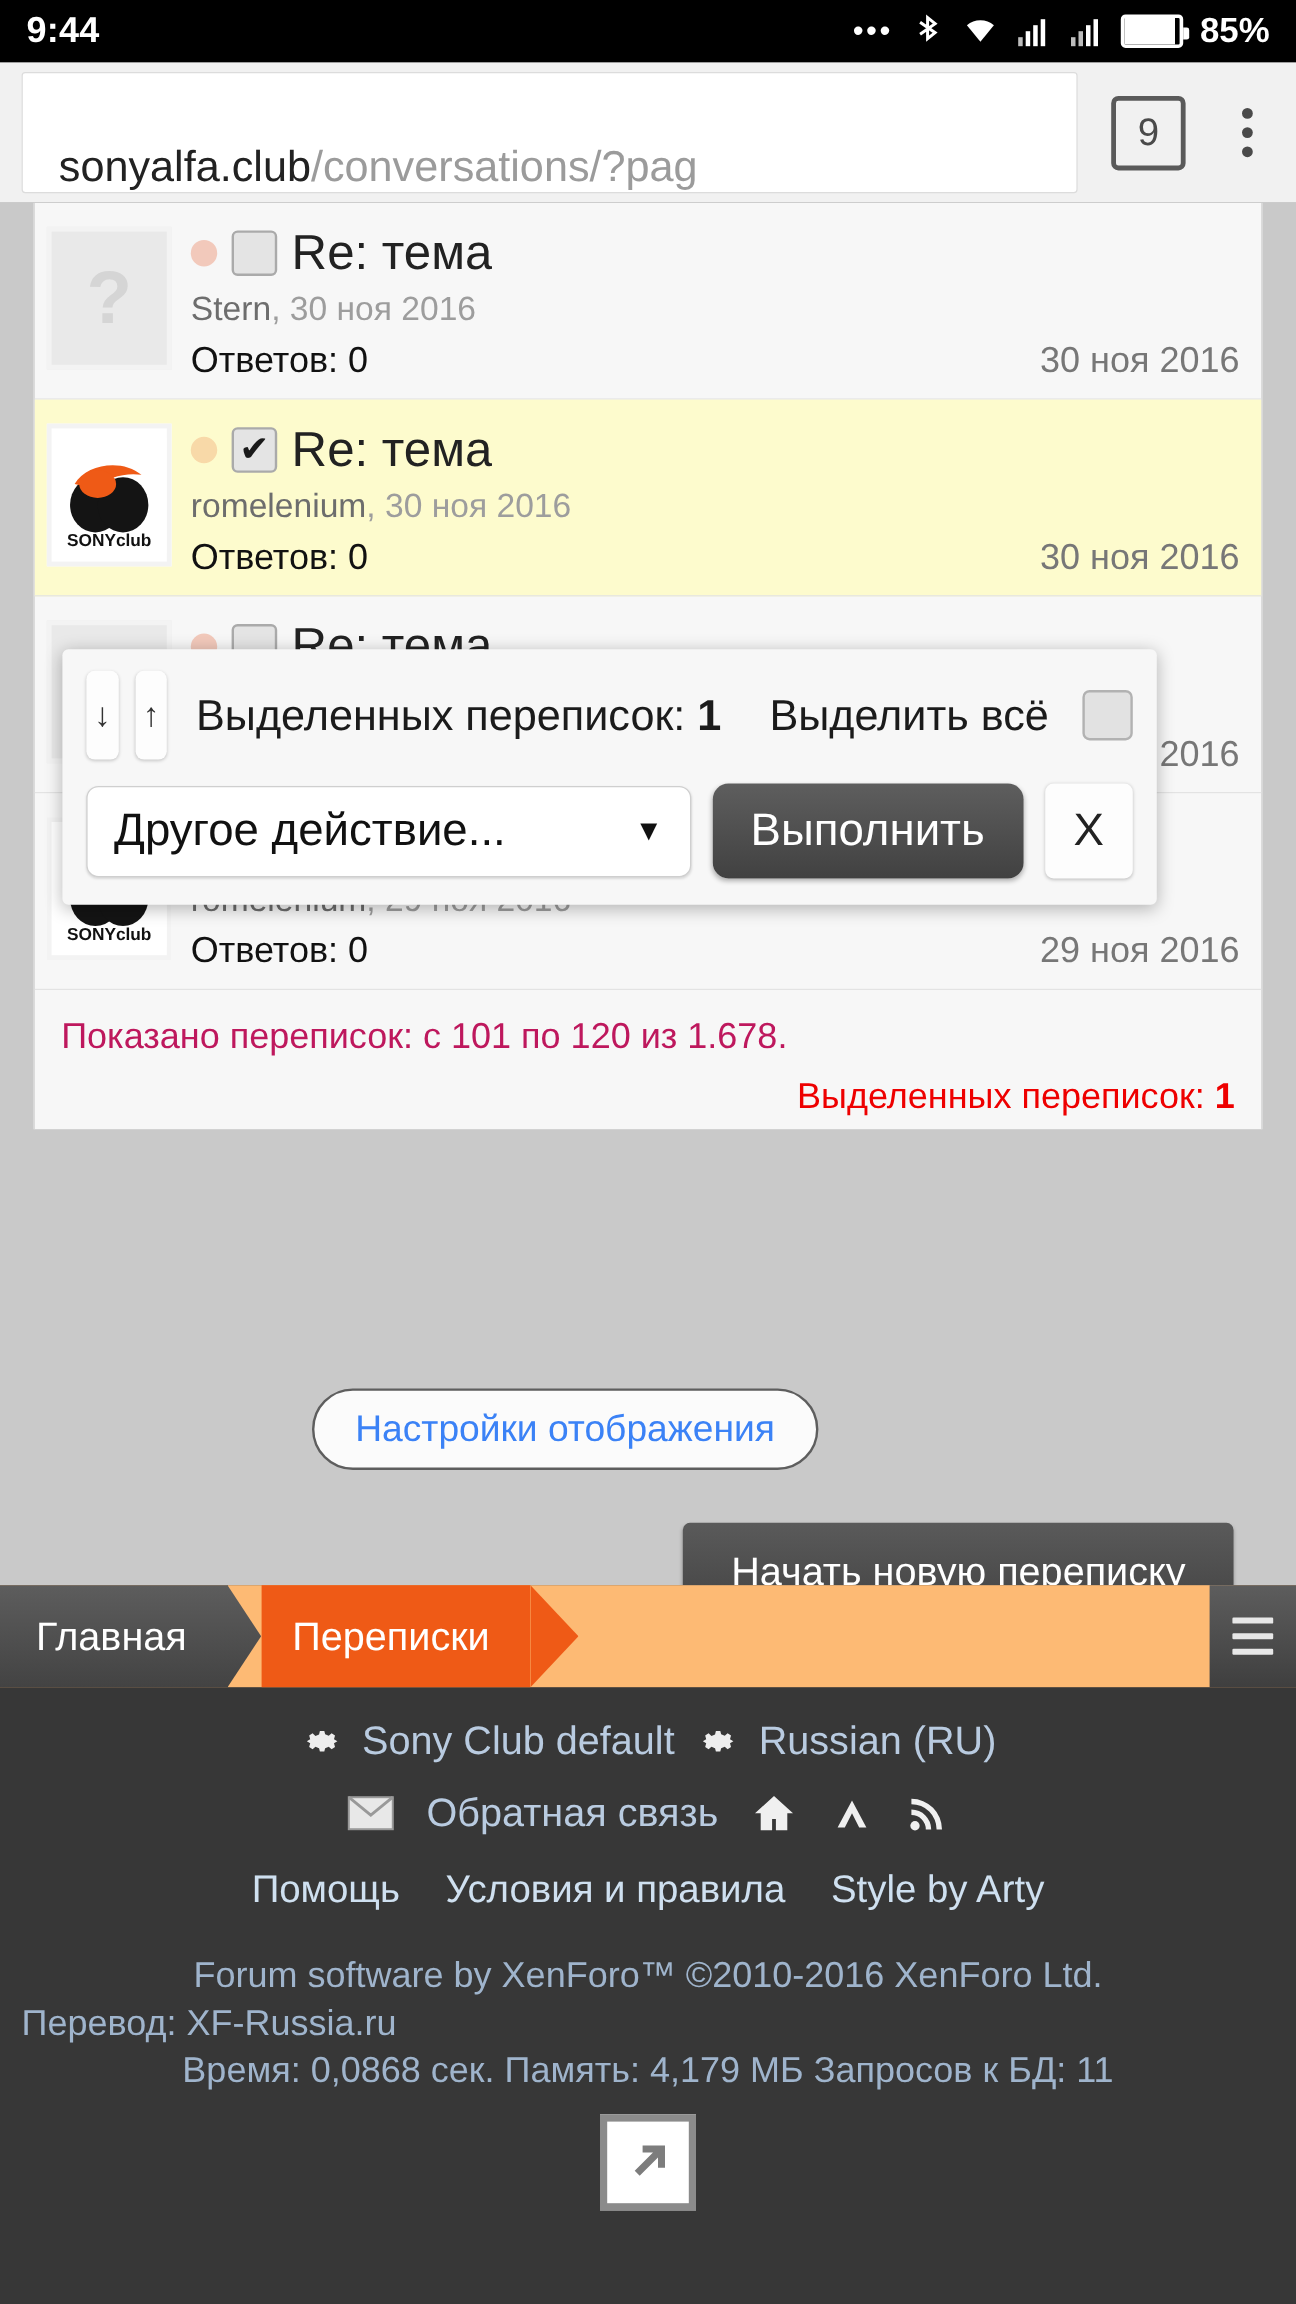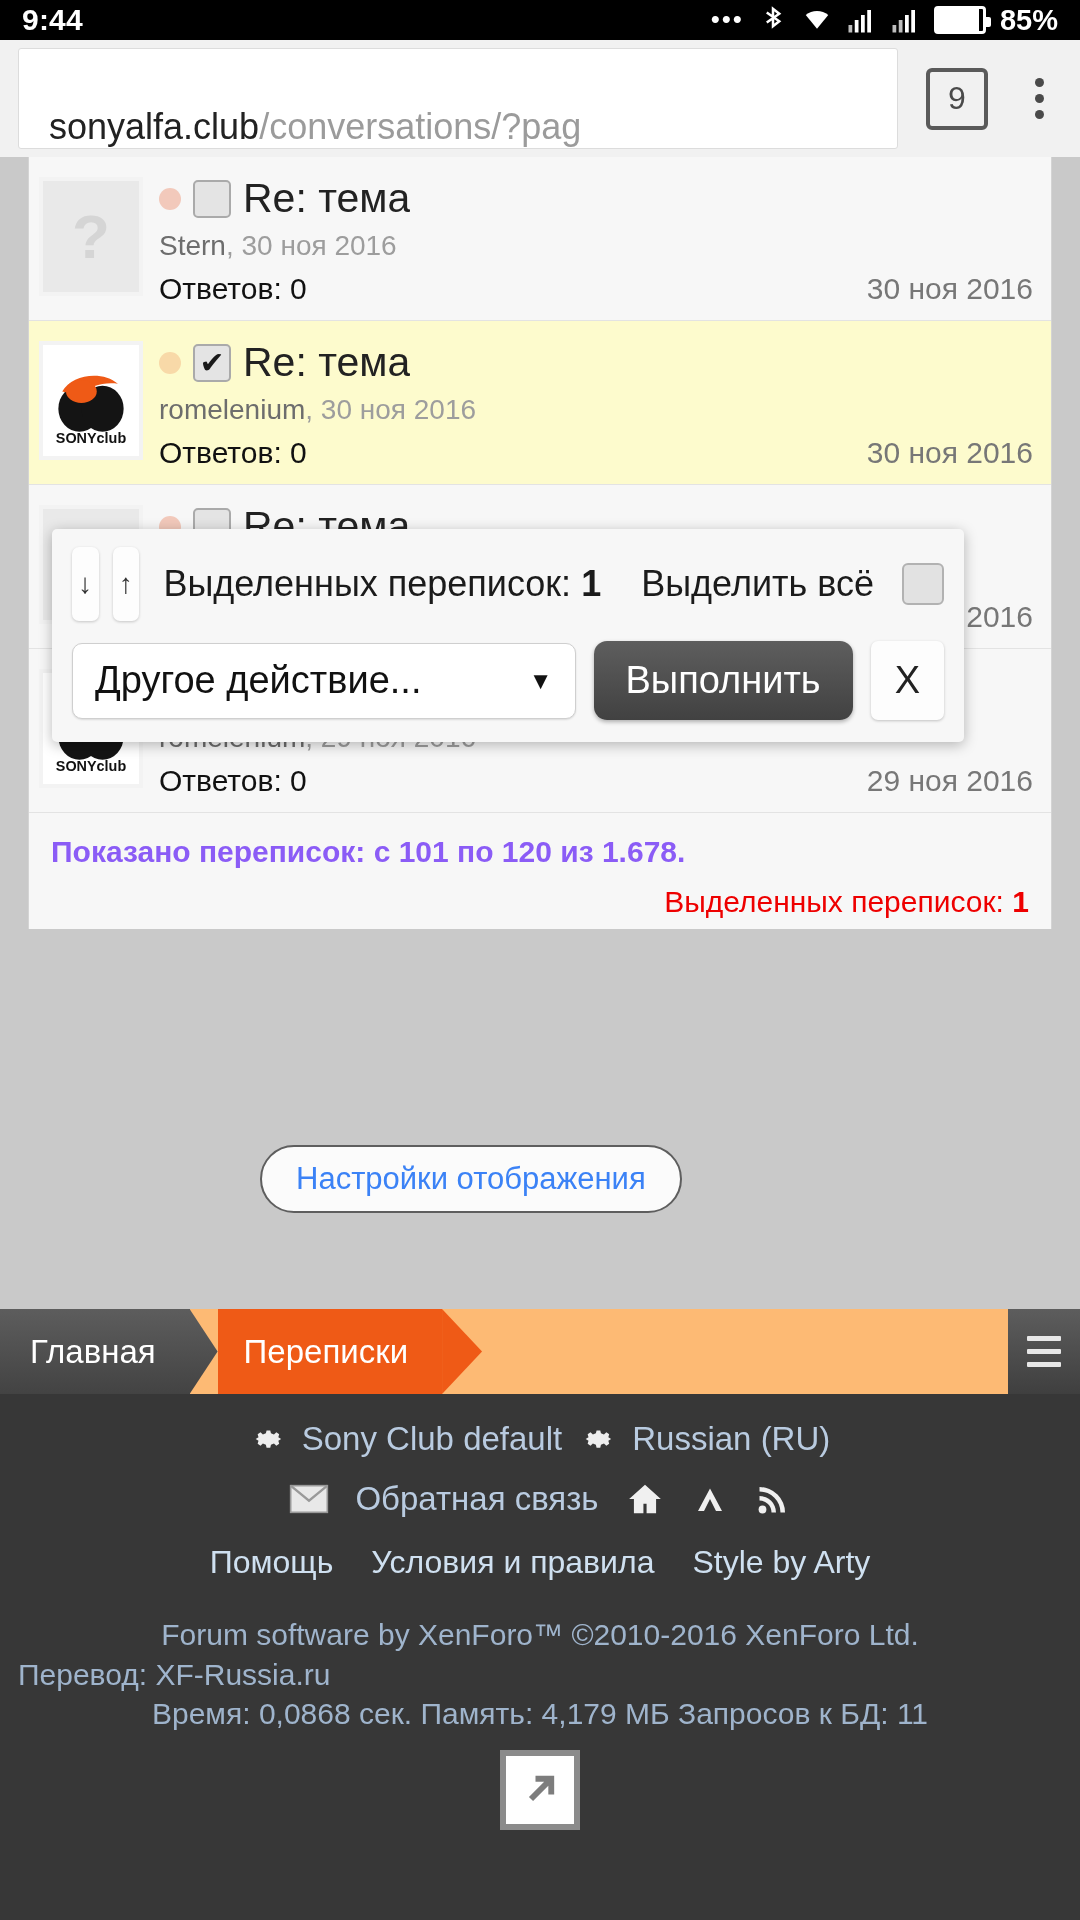--- a/index.html
+++ b/index.html
@@ -5,21 +5,21 @@
   * { box-sizing: border-box; margin: 0; padding: 0; }
   html, body {
     width: 1080px; height: 1920px;
     font-family: "Liberation Sans", sans-serif;
     background: #3a3a3a;
     overflow: hidden;
   }
 
   
   .statusbar {
-    height: 40px; background: #000; color: #fff;
+    height: 52px; background: #000; color: #fff;
     display: flex; align-items: center; justify-content: space-between;
     padding: 16px 22px;
   }
   .sb-time { font-size: 30px; font-weight: 600; letter-spacing: .2px; }
   .sb-right { display: flex; align-items: center; gap: 14px; }
   .sb-dots { font-size: 26px; letter-spacing: 2px; line-height: 0.6; }
   .sb-ico { width: 30px; height: 30px; display: block; }
   .sb-batt {
     width: 52px; height: 28px; border: 3px solid #fff; border-radius: 4px;
     position: relative; background: linear-gradient(90deg,#fff 91%, #000 91%);
@@ -80,21 +80,21 @@
   .cbx.empty { color: transparent; }
   .conv-title { font-size: 41px; color: #222; white-space: nowrap; overflow: hidden; }
   .conv-meta { font-size: 28px; color: #9d9d9d; margin-top: 8px; }
   .conv-meta b { color: #6d6d6d; font-weight: 400; }
   .conv-foot { display: flex; justify-content: space-between; align-items: baseline; margin-top: 10px; padding-right: 18px; }
   .conv-replies { font-size: 30px; color: #777; }
   .conv-replies span { color: #111; }
   .conv-date { font-size: 30px; color: #777; }
 
   .listfoot { padding: 22px 22px 10px 22px; }
-  .listfoot-line { font-size: 30px; color: #8b5cf6; font-weight: bold; }
+  .listfoot-line { font-size: 30px; color: #be185d; }
   .listfoot-sel { font-size: 30px; color: #ee0000; text-align: right; margin-top: 16px; }
   .listfoot-sel b { font-weight: 700; }
 
   
   .dispsettings {
     position: absolute; left: 232px; top: 988px;
     background: #fbfbfb; border: 2px solid #5e5e5e; border-radius: 34px;
     padding: 14px 34px; font-size: 31px; color: #3b82f6;
   }
 
@@ -351,20 +351,21 @@
           <span>Другое действие...</span>
           <span class="ov-caret">▼</span>
         </div>
         <div class="ov-go">Выполнить</div>
         <div class="ov-x">X</div>
       </div>
     </div>
 
     <div class="dispsettings">Настройки отображения</div>
 
+    <div class="newconv">Начать новую переписку</div>
 
   </div>
 </div>
 
 <div class="crumbbar">
   <div class="crumb home">Главная</div>
   <div class="crumb active">Переписки</div>
   <div class="crumb-menu">
       <i></i>
       <i></i>

